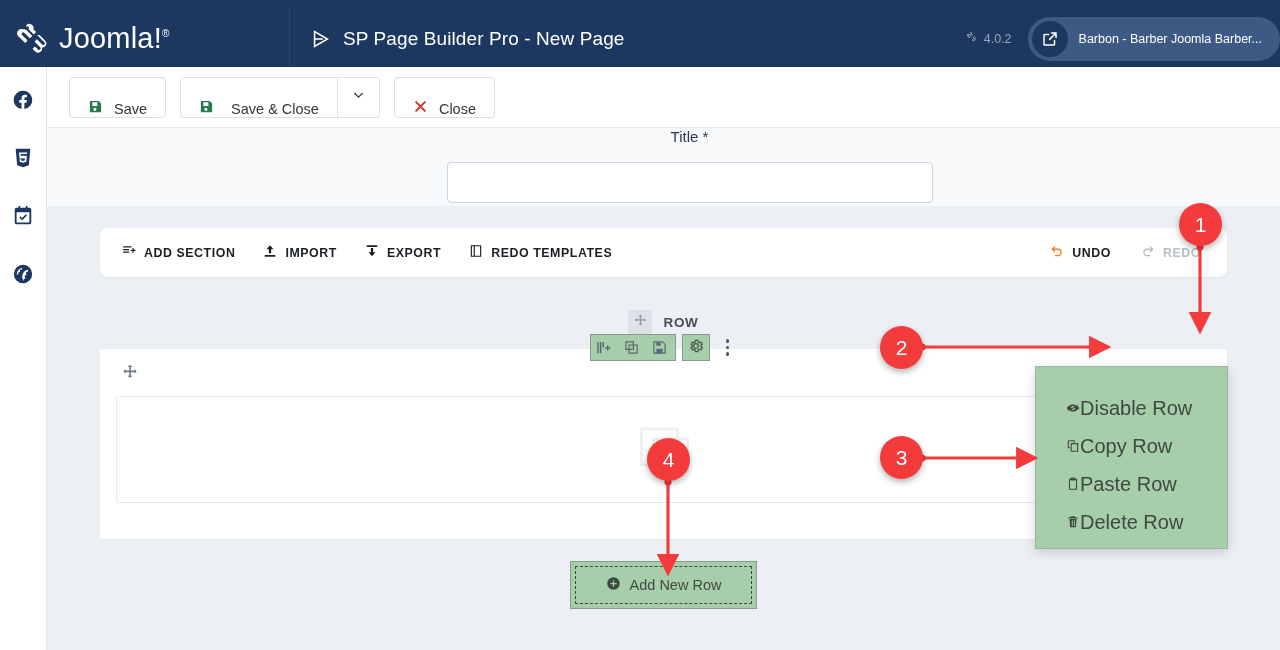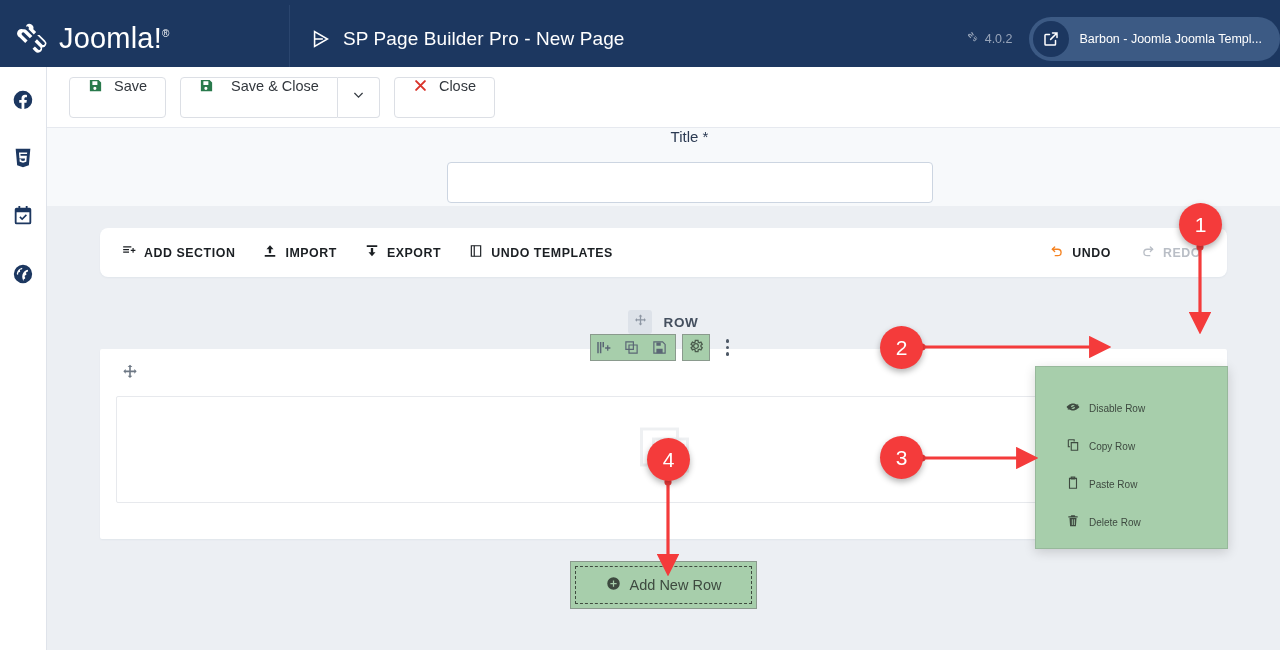--- a/index.html
+++ b/index.html
@@ -61,21 +61,21 @@
     position:absolute; left:47px; top:67px; width:1233px; height:583px;
     background:#eceff3; overflow:hidden;
   }
   .toolbar{
     position:relative; height:61px; background:#fff;
     display:flex; align-items:center; padding-left:22px; gap:14px;
     border-bottom:1px solid #e6e9ef;
   }
   .btn{
     height:41px; border:1px solid #dcdfe5; background:#fff; border-radius:4px;
-    display:flex; align-items:flex-start; gap:11px; padding:0 18px;
+    display:flex; align-items:flex-end; gap:11px; padding:0 18px;
     font-size:14.5px; color:#32373d; cursor:pointer;
   }
   .btn svg{ width:15px; height:15px; }
   .btn-group{ display:flex; }
   .btn-group .btn:first-child{ border-radius:4px 0 0 4px;gap:17px; }
   .btn-group .caret{
     height:41px; width:42px; border:1px solid #dcdfe5; border-left:none;
     border-radius:0 4px 4px 0; background:#fff; display:flex;
     align-items:center; justify-content:center; cursor:pointer;
   }
@@ -166,22 +166,22 @@
   .addrow-inner svg{ width:15px; height:15px; fill:#3d4a3f; }
 
   
   .menu{
     position:absolute; left:1035px; top:366px; width:193px; height:183px;
     background:#a7ceab; border:1px solid #97b89b;
     box-shadow:0 3px 11px rgba(0,0,0,.16);
     padding-top:22px; z-index:40;
   }
   .menu-item{
-    height:38px; display:flex; align-items:center; gap:9px; padding-left:30px;
-    font-size:10px; color:#3e4a40; cursor:pointer;
+    height:38px; display:flex; align-items:center; padding-left:30px;
+    font-size:20px; color:#3e4a40; cursor:pointer;
   }
   .menu-item svg{ width:14px; height:14px; fill:#3e4a40; }
 
   
   .anno-svg{ position:absolute; left:0; top:0; width:1280px; height:650px;
     pointer-events:none; z-index:60; }
   .badge{
     position:absolute; width:43px; height:43px; border-radius:50%;
     background:#f43b3b; color:#fff; font-size:21px; font-weight:400;
     display:flex; align-items:center; justify-content:center;
@@ -226,21 +226,21 @@
         </span>
         <span>4.0.2</span>
       </span>
 
       <div class="preview-pill">
         <span class="circ">
           <svg viewBox="0 0 24 24">
               <path fill="none" stroke="#fff" stroke-width="2" stroke-linecap="round" d="M14 4h6v6M20 4l-8.5 8.5M18 14v5a1 1 0 0 1-1 1H5a1 1 0 0 1-1-1V7a1 1 0 0 1 1-1h5"></path>
             </svg>
         </span>
-        <span class="preview-label">Barbon - Joomla Joomla Templ...</span>
+        <span class="preview-label">Barbon - Barber Joomla Barber...</span>
       </div>
     </div>
   </div>
 
   <div class="rail">
     <span class="rail-ic">
       <svg viewBox="0 0 24 24">
           <path d="M12 2a10 10 0 0 0-1.6 19.9v-7h-2.5V12h2.5v-1.9c0-2.5 1.5-3.8 3.7-3.8 1.1 0 2.2.2 2.2.2v2.4h-1.2c-1.2 0-1.6.75-1.6 1.5V12h2.7l-.43 2.9h-2.27v7A10 10 0 0 0 12 2z"></path>
         </svg>
     </span>
@@ -336,21 +336,21 @@
               </span>
               <span>EXPORT</span>
             </div>
             <div class="sec-item">
               <span>
                 <svg viewBox="0 0 24 24">
                     <path fill="none" stroke="#1b1f23" stroke-width="2" d="M4 3h16v18H4z"></path>
                     <path fill="#1b1f23" d="M8 3h2v18H8z"></path>
                   </svg>
               </span>
-              <span>UNDO TEMPLATES</span>
+              <span>REDO TEMPLATES</span>
             </div>
           </div>
 
           <div class="sec-right">
             <div class="sec-item">
               <span>
                 <svg viewBox="0 0 24 24">
                     <path fill="none" stroke="#f58220" stroke-width="2.3" stroke-linecap="round" d="M8 5L4 9l4 4"></path>
                     <path fill="none" stroke="#f58220" stroke-width="2.3" stroke-linecap="round" d="M4.4 9h9.1a5.5 5.5 0 0 1 0 11H9"></path>
                   </svg>

